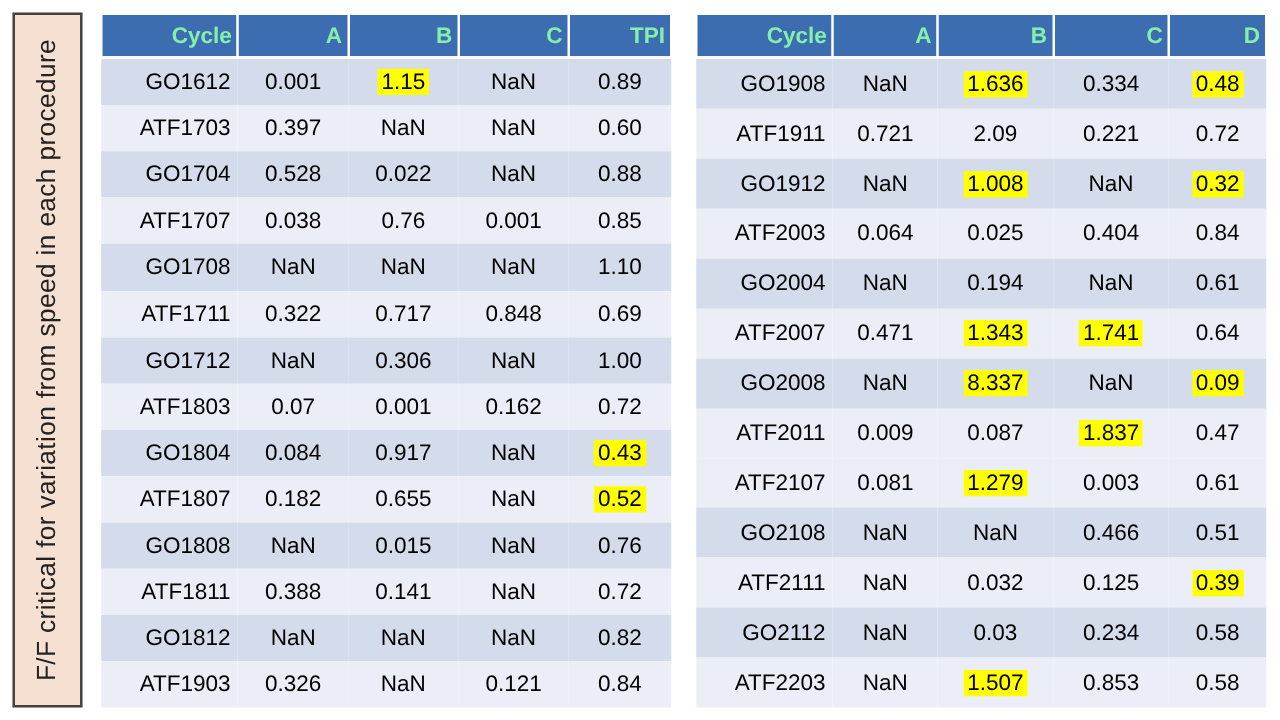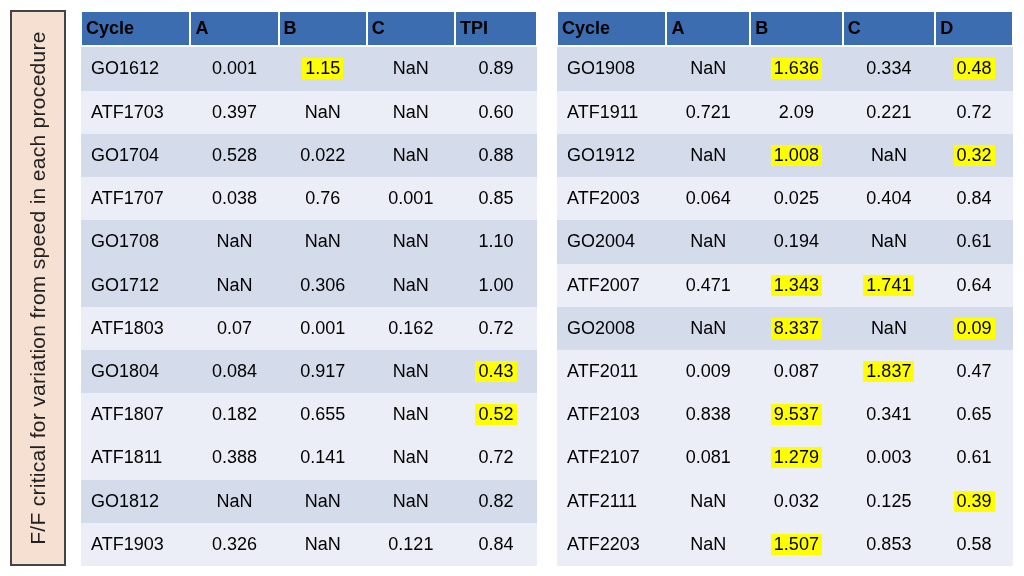--- a/index.html
+++ b/index.html
@@ -35,36 +35,36 @@
     gap: 18px;
   }
   .tbl {
     flex: 1;
     border-collapse: collapse;
     font-size: 18px;
     table-layout: fixed;
   }
   .tbl th {
     background: #3c6db0;
-    color: #000000;
+    color: #86efac;
     font-weight: 700;
     padding: 6px 4px;
-    text-align: left;
+    text-align: right;
     border: 2px solid #fff;
   }
   .tbl td {
     padding: 4px 6px;
     text-align: center;
     border: 0;
     height: 27px;
     box-sizing: border-box;
   }
   .tbl tr.alt td { background: #d4dbea; }
   .tbl tr.norm td { background: #ebeef6; }
-  .tbl td.cycle { text-align: left; padding-left: 10px;}
+  .tbl td.cycle { text-align: right; padding-left: 10px;}
   .hl { background: #ffff00 !important; display: inline-block; padding: 0 3px; }
 </style>
 </head>
 <body>
 
 <div class="side-label">
   <span>F/F critical for variation from speed in each procedure</span>
 </div>
 
 <div class="tables">
@@ -107,20 +107,27 @@
           <td>0.001</td>
           <td>0.85</td>
         </tr>
         <tr class="alt">
           <td class="cycle">GO1708</td>
           <td>NaN</td>
           <td>NaN</td>
           <td>NaN</td>
           <td>1.10</td>
         </tr>
+        <tr class="norm">
+          <td class="cycle">ATF1711</td>
+          <td>0.322</td>
+          <td>0.717</td>
+          <td>0.848</td>
+          <td>0.69</td>
+        </tr>
         <tr class="alt">
           <td class="cycle">GO1712</td>
           <td>NaN</td>
           <td>0.306</td>
           <td>NaN</td>
           <td>1.00</td>
         </tr>
         <tr class="norm">
           <td class="cycle">ATF1803</td>
           <td>0.07</td>
@@ -134,20 +141,27 @@
           <td>0.917</td>
           <td>NaN</td>
           <td><span class="hl">0.43</span></td>
         </tr>
         <tr class="norm">
           <td class="cycle">ATF1807</td>
           <td>0.182</td>
           <td>0.655</td>
           <td>NaN</td>
           <td><span class="hl">0.52</span></td>
+        </tr>
+        <tr class="alt">
+          <td class="cycle">GO1808</td>
+          <td>NaN</td>
+          <td>0.015</td>
+          <td>NaN</td>
+          <td>0.76</td>
         </tr>
         <tr class="norm">
           <td class="cycle">ATF1811</td>
           <td>0.388</td>
           <td>0.141</td>
           <td>NaN</td>
           <td>0.72</td>
         </tr>
         <tr class="alt">
           <td class="cycle">GO1812</td>
@@ -226,39 +240,46 @@
           <td><span class="hl">0.09</span></td>
         </tr>
         <tr class="norm">
           <td class="cycle">ATF2011</td>
           <td>0.009</td>
           <td>0.087</td>
           <td><span class="hl">1.837</span></td>
           <td>0.47</td>
         </tr>
         <tr class="norm">
-          <td class="cycle">ATF2103</td>
-          <td>0.838</td>
-          <td><span class="hl">9.537</span></td>
-          <td>0.341</td>
-          <td>0.65</td>
-        </tr>
-        <tr class="norm">
           <td class="cycle">ATF2107</td>
           <td>0.081</td>
           <td><span class="hl">1.279</span></td>
           <td>0.003</td>
           <td>0.61</td>
         </tr>
+        <tr class="alt">
+          <td class="cycle">GO2108</td>
+          <td>NaN</td>
+          <td>NaN</td>
+          <td>0.466</td>
+          <td>0.51</td>
+        </tr>
         <tr class="norm">
           <td class="cycle">ATF2111</td>
           <td>NaN</td>
           <td>0.032</td>
           <td>0.125</td>
           <td><span class="hl">0.39</span></td>
+        </tr>
+        <tr class="alt">
+          <td class="cycle">GO2112</td>
+          <td>NaN</td>
+          <td>0.03</td>
+          <td>0.234</td>
+          <td>0.58</td>
         </tr>
         <tr class="norm">
           <td class="cycle">ATF2203</td>
           <td>NaN</td>
           <td><span class="hl">1.507</span></td>
           <td>0.853</td>
           <td>0.58</td>
         </tr>
       </tbody>
     </table>

